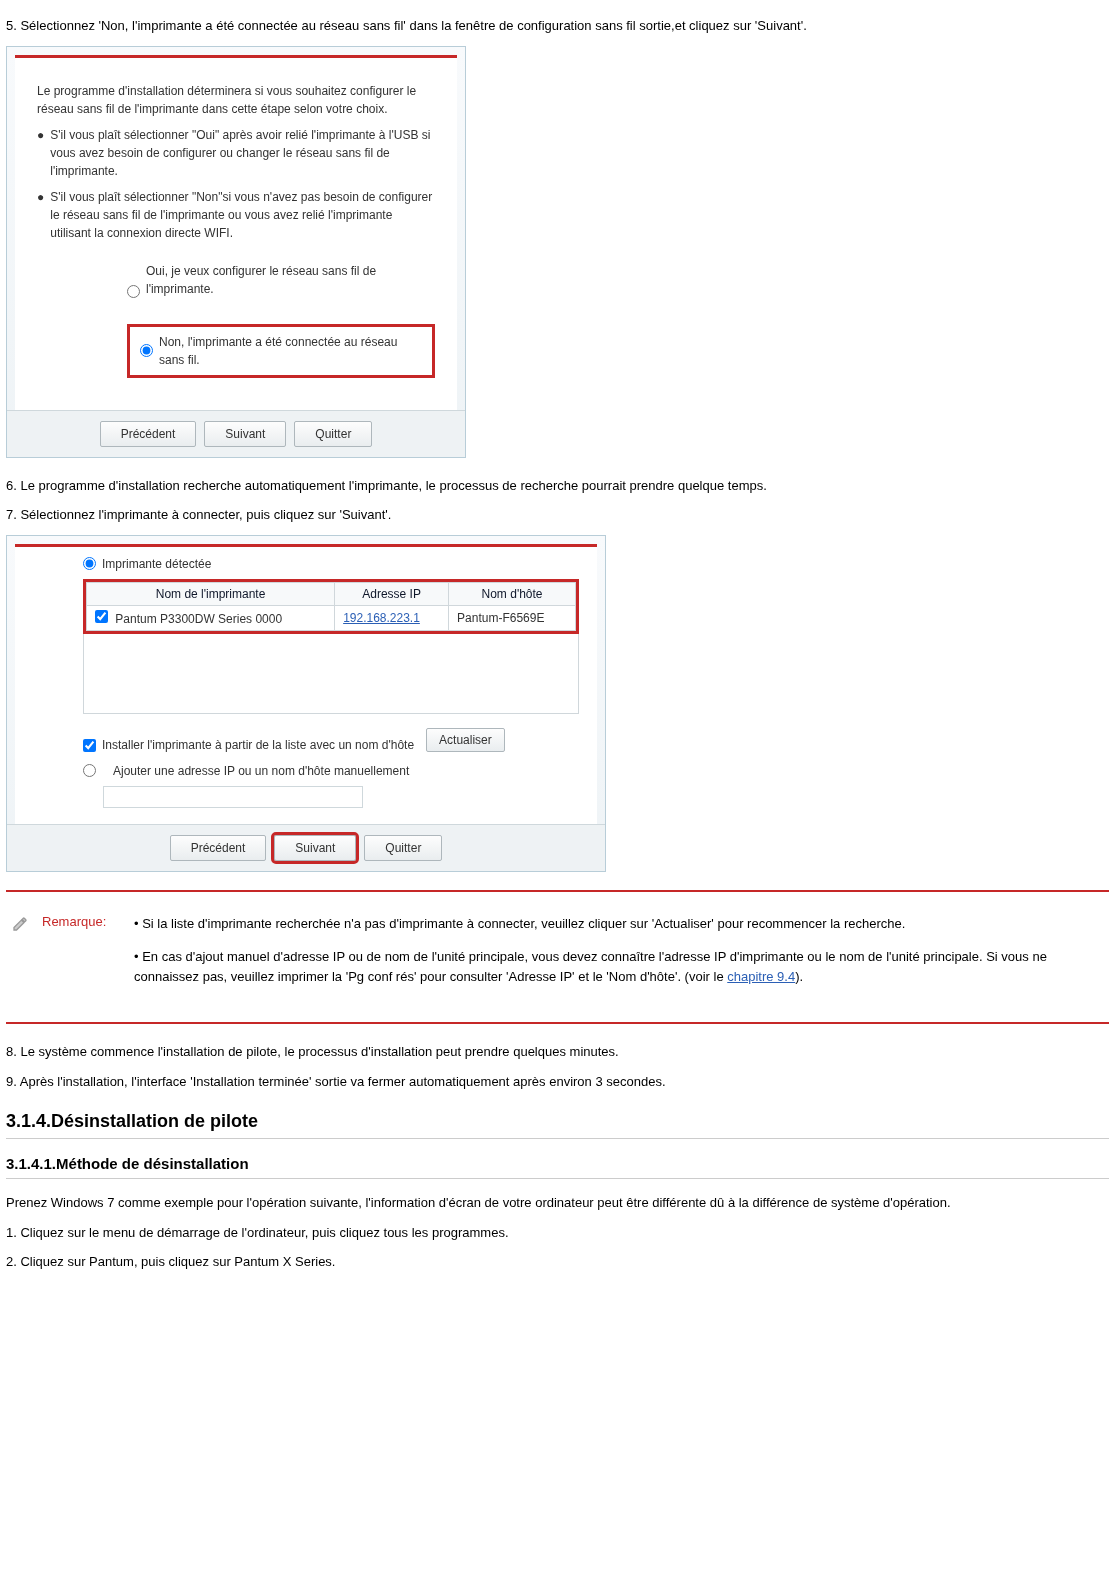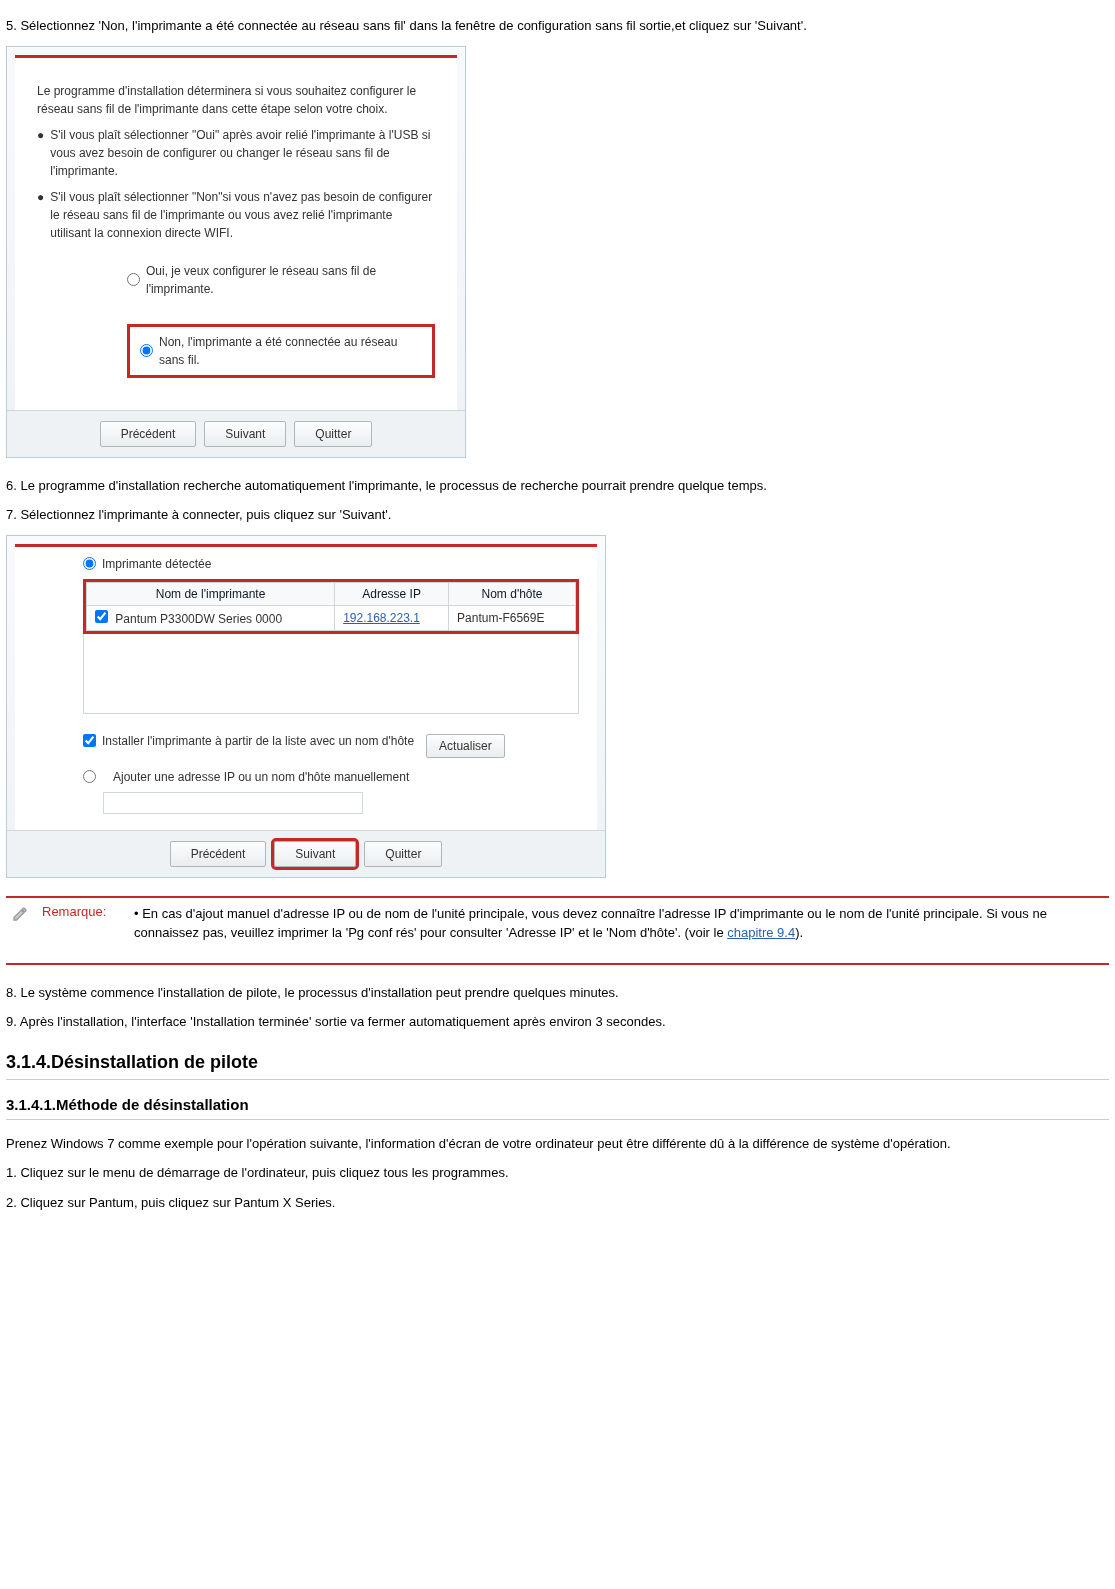--- a/index.html
+++ b/index.html
@@ -16,40 +16,40 @@
       border-top: 3px solid #c62828;
       margin: 8px 8px 0 8px;
       padding: 16px 22px 24px 22px;
       font-size: 12px;
       line-height: 1.5;
       color: #333;
     }
     .dialog-content p { margin: 8px 0; }
     .bullet-item { display: flex; margin: 8px 0; }
     .bullet-item .dot { margin-right: 6px; }
-    .radio-row { display: flex; align-items: center; margin: 20px 0 14px 90px; font-size: 12px; color: #333; }
+    .radio-row { display: flex; align-items: flex-end; margin: 20px 0 14px 90px; font-size: 12px; color: #333; }
     .radio-row input { margin-right: 6px; }
     .radio-selected { display:inline-flex; align-items:center; border: 3px solid #c62828; padding: 6px 10px; margin: 12px 0 8px 90px; font-size: 12px; color:#333; }
     .radio-selected input { margin-right: 6px; }
     .button-bar { background: #eef2f4; border-top: 1px solid #cfd8dc; padding: 10px 20px; display:flex; justify-content:center; gap: 8px; }
     .btn { border: 1px solid #aeb7bc; background: linear-gradient(#fdfdfd,#e9edef); padding: 5px 20px; font-size: 12px; color:#333; border-radius:2px; cursor:pointer; }
     .btn.highlight { outline: 3px solid #c62828; outline-offset: -0px; }
     .dialog2-inner { background:#fff; margin:8px 8px 0 8px; border-top:3px solid #c62828; padding: 10px 18px 16px 68px; font-size:12px; color:#333; }
     .detected-row { display:flex; align-items:center; margin-bottom:8px; }
     .detected-row input { margin-right:6px; }
     .table-hl { border: 3px solid #c62828; }
     table.printer-table { width: 100%; border-collapse: collapse; background:#fff; }
     table.printer-table th, table.printer-table td { border:1px solid #d0d7db; padding: 4px 8px; text-align:left; font-weight:normal; font-size:12px; }
     table.printer-table th { background:#f7f9fa; color:#0f172a;text-align:center; }
     .printer-list-space { border:1px solid #d0d7db; border-top:none; height: 80px; background:#fff; }
-    .install-row { display:flex; align-items:flex-start; margin-top: 20px; gap:6px; }
+    .install-row { display:flex; align-items:flex-end; margin-top: 14px; gap:6px; }
     .manual-row { display:flex; align-items:center; margin-top:12px; gap:17px; }
     .manual-input { margin-top:8px; width:260px; height:22px; border:1px solid #cfd8dc; background:#fff; display:block; margin-left:20px; }
     .ip-link { color:#2b5fb5; text-decoration:underline; }
-    .remarque-block { border-top: 2px solid #c62828; border-bottom: 2px solid #c62828; margin: 18px 0; padding: 6px 6px; display:flex; gap:12px; }
+    .remarque-block { border-top: 2px solid #c62828; border-bottom: 2px solid #c62828; margin: 18px 0; padding: 22px 6px; display:flex; gap:12px; }
     .remarque-icon { width:18px; flex:0 0 18px; padding-top:2px; }
     .remarque-label { color:#c62828; flex: 0 0 80px; font-size:13px; }
     .remarque-content { flex: 1; font-size: 13px; line-height:1.5; }
     .remarque-content p { margin: 0 0 14px 0; }
     .chap-link { color:#2b5fb5; text-decoration:underline; }
     h2 { font-size: 18px; font-weight:bold; margin: 20px 0 6px 0; }
     h3 { font-size: 15px; font-weight:bold; margin: 16px 0 6px 0; }
     hr.sec { border:none; border-top: 1px solid #ccc; margin: 6px 0 14px 0; }
     .pencil-icon svg { width:16px; height:16px; }
   </style>
@@ -135,20 +135,21 @@
 </div>
 
 <div class="remarque-block">
   <div class="remarque-icon pencil-icon">
     <svg viewBox="0 0 24 24" fill="none" stroke="#888" stroke-width="2">
         <path d="M3 17.25V21h3.75L17.81 9.94l-3.75-3.75L3 17.25zM20.71 7.04a1 1 0 0 0 0-1.41l-2.34-2.34a1 1 0 0 0-1.41 0l-1.83 1.83 3.75 3.75 1.83-1.83z" fill="#ccc" stroke="#999"></path>
       </svg>
   </div>
   <div class="remarque-label">Remarque:</div>
   <div class="remarque-content">
+    <p>• Si la liste d'imprimante recherchée n'a pas d'imprimante à connecter, veuillez cliquer sur 'Actualiser' pour recommencer la recherche.</p>
     <p>
       <span>• En cas d'ajout manuel d'adresse IP ou de nom de l'unité principale, vous devez connaître l'adresse IP d'imprimante ou le nom de l'unité principale. Si vous ne connaissez pas, veuillez imprimer la 'Pg conf rés' pour consulter 'Adresse IP' et le 'Nom d'hôte'. (voir le </span><a href="#" class="chap-link">chapitre 9.4</a><span>).</span>
     </p>
   </div>
 </div>
 
 <p>8. Le système commence l'installation de pilote, le processus d'installation peut prendre quelques minutes.</p>
 <p>9. Après l'installation, l'interface 'Installation terminée' sortie va fermer automatiquement après environ 3 secondes.</p>
 
 <h2>3.1.4.Désinstallation de pilote</h2>

